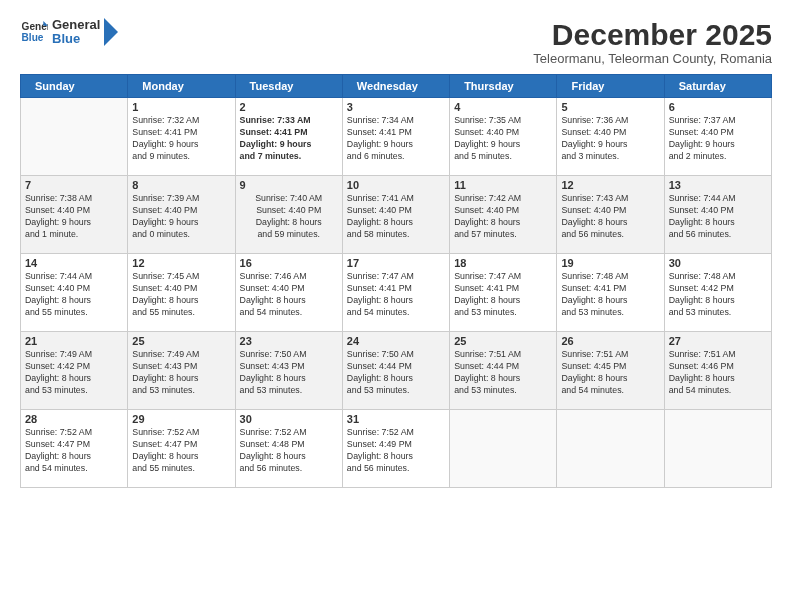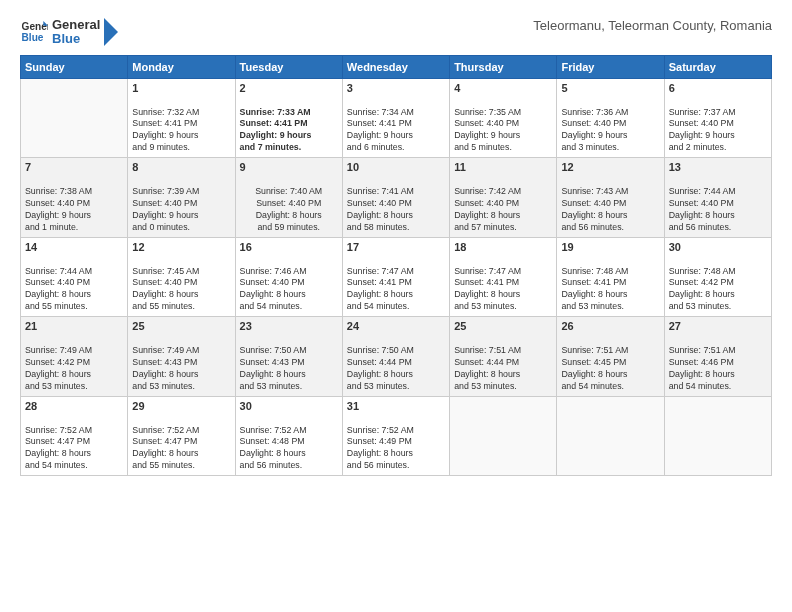--- a/index.html
+++ b/index.html
@@ -43,21 +43,21 @@
       color: #555;
     }
     table {
       width: 100%;
       border-collapse: collapse;
       font-size: 9.5px;
     }
     thead tr th {
       background-color: #2970b8;
       color: #fff;
-      padding: 5px 4px;
+      padding: 5px 14px;
       text-align: left;
       font-size: 11px;
       font-weight: bold;
       border: 1px solid #2060a8;
     }
     tbody tr td {
       border: 1px solid #ccc;
       vertical-align: top;
       padding: 3px 4px;
       height: 78px;
@@ -70,21 +70,20 @@
       font-size: 11px;
       font-weight: bold;
       color: #333;
       display: block;
       margin-bottom: 2px;
     }
     .day-info {
       font-size: 8.8px;
       color: #333;
       line-height: 1.35;
-      margin-top: 13px;
     }
     .shaded {
       background-color: #f2f2f2;
     }
   </style>
 </head>
 <body>
 
 <div class="container">
   <div class="header-row">
@@ -96,20 +95,21 @@
       </svg>
       <div style="line-height:1.1;">
         <div style="font-size:13px;font-weight:bold;color:#333;">General</div>
         <div style="font-size:13px;font-weight:bold;color:#2970b8;">Blue</div>
       </div>
       <svg width="14" height="28" viewBox="0 0 14 28">
         <polygon points="0,0 14,14 0,28" fill="#2970b8"></polygon>
       </svg>
     </div>
     <div class="title-block">
+      <div class="month-title">December 2025</div>
       <div class="subtitle">Teleormanu, Teleorman County, Romania</div>
     </div>
   </div>
 
   <table>
     <thead>
       <tr>
       <th>Sunday</th>
           <th>Monday</th>
           <th>Tuesday</th>

